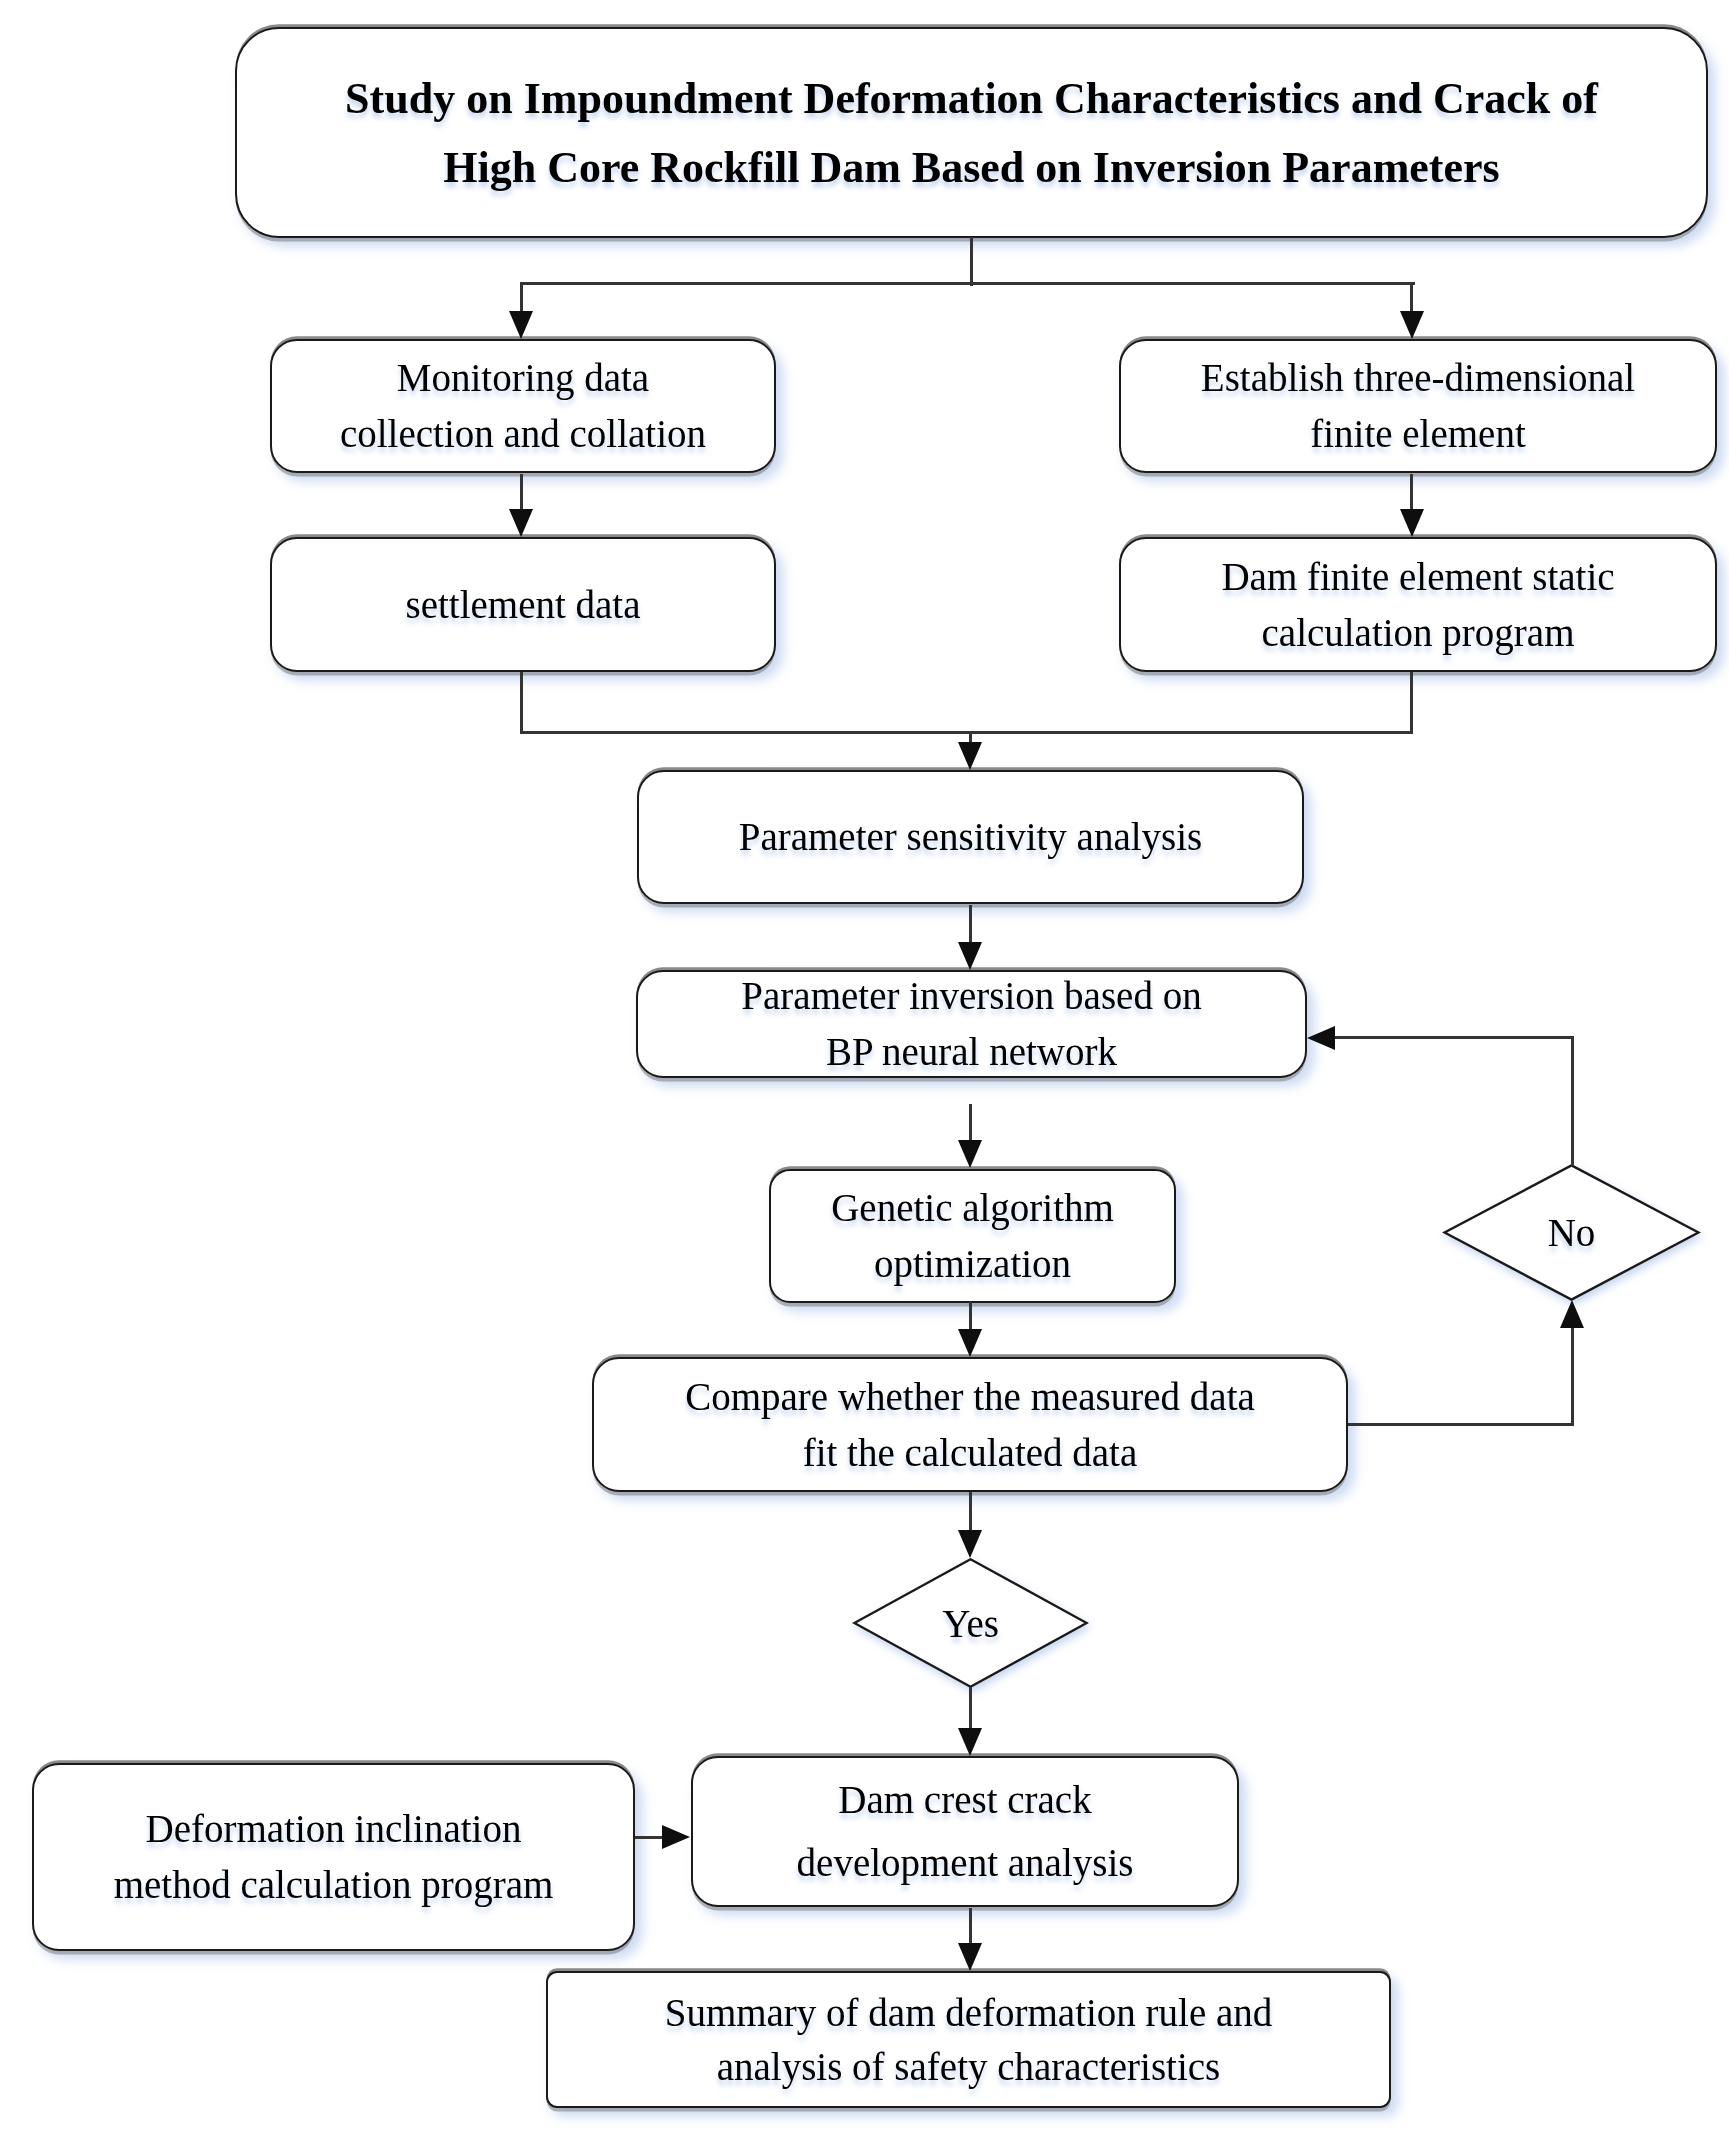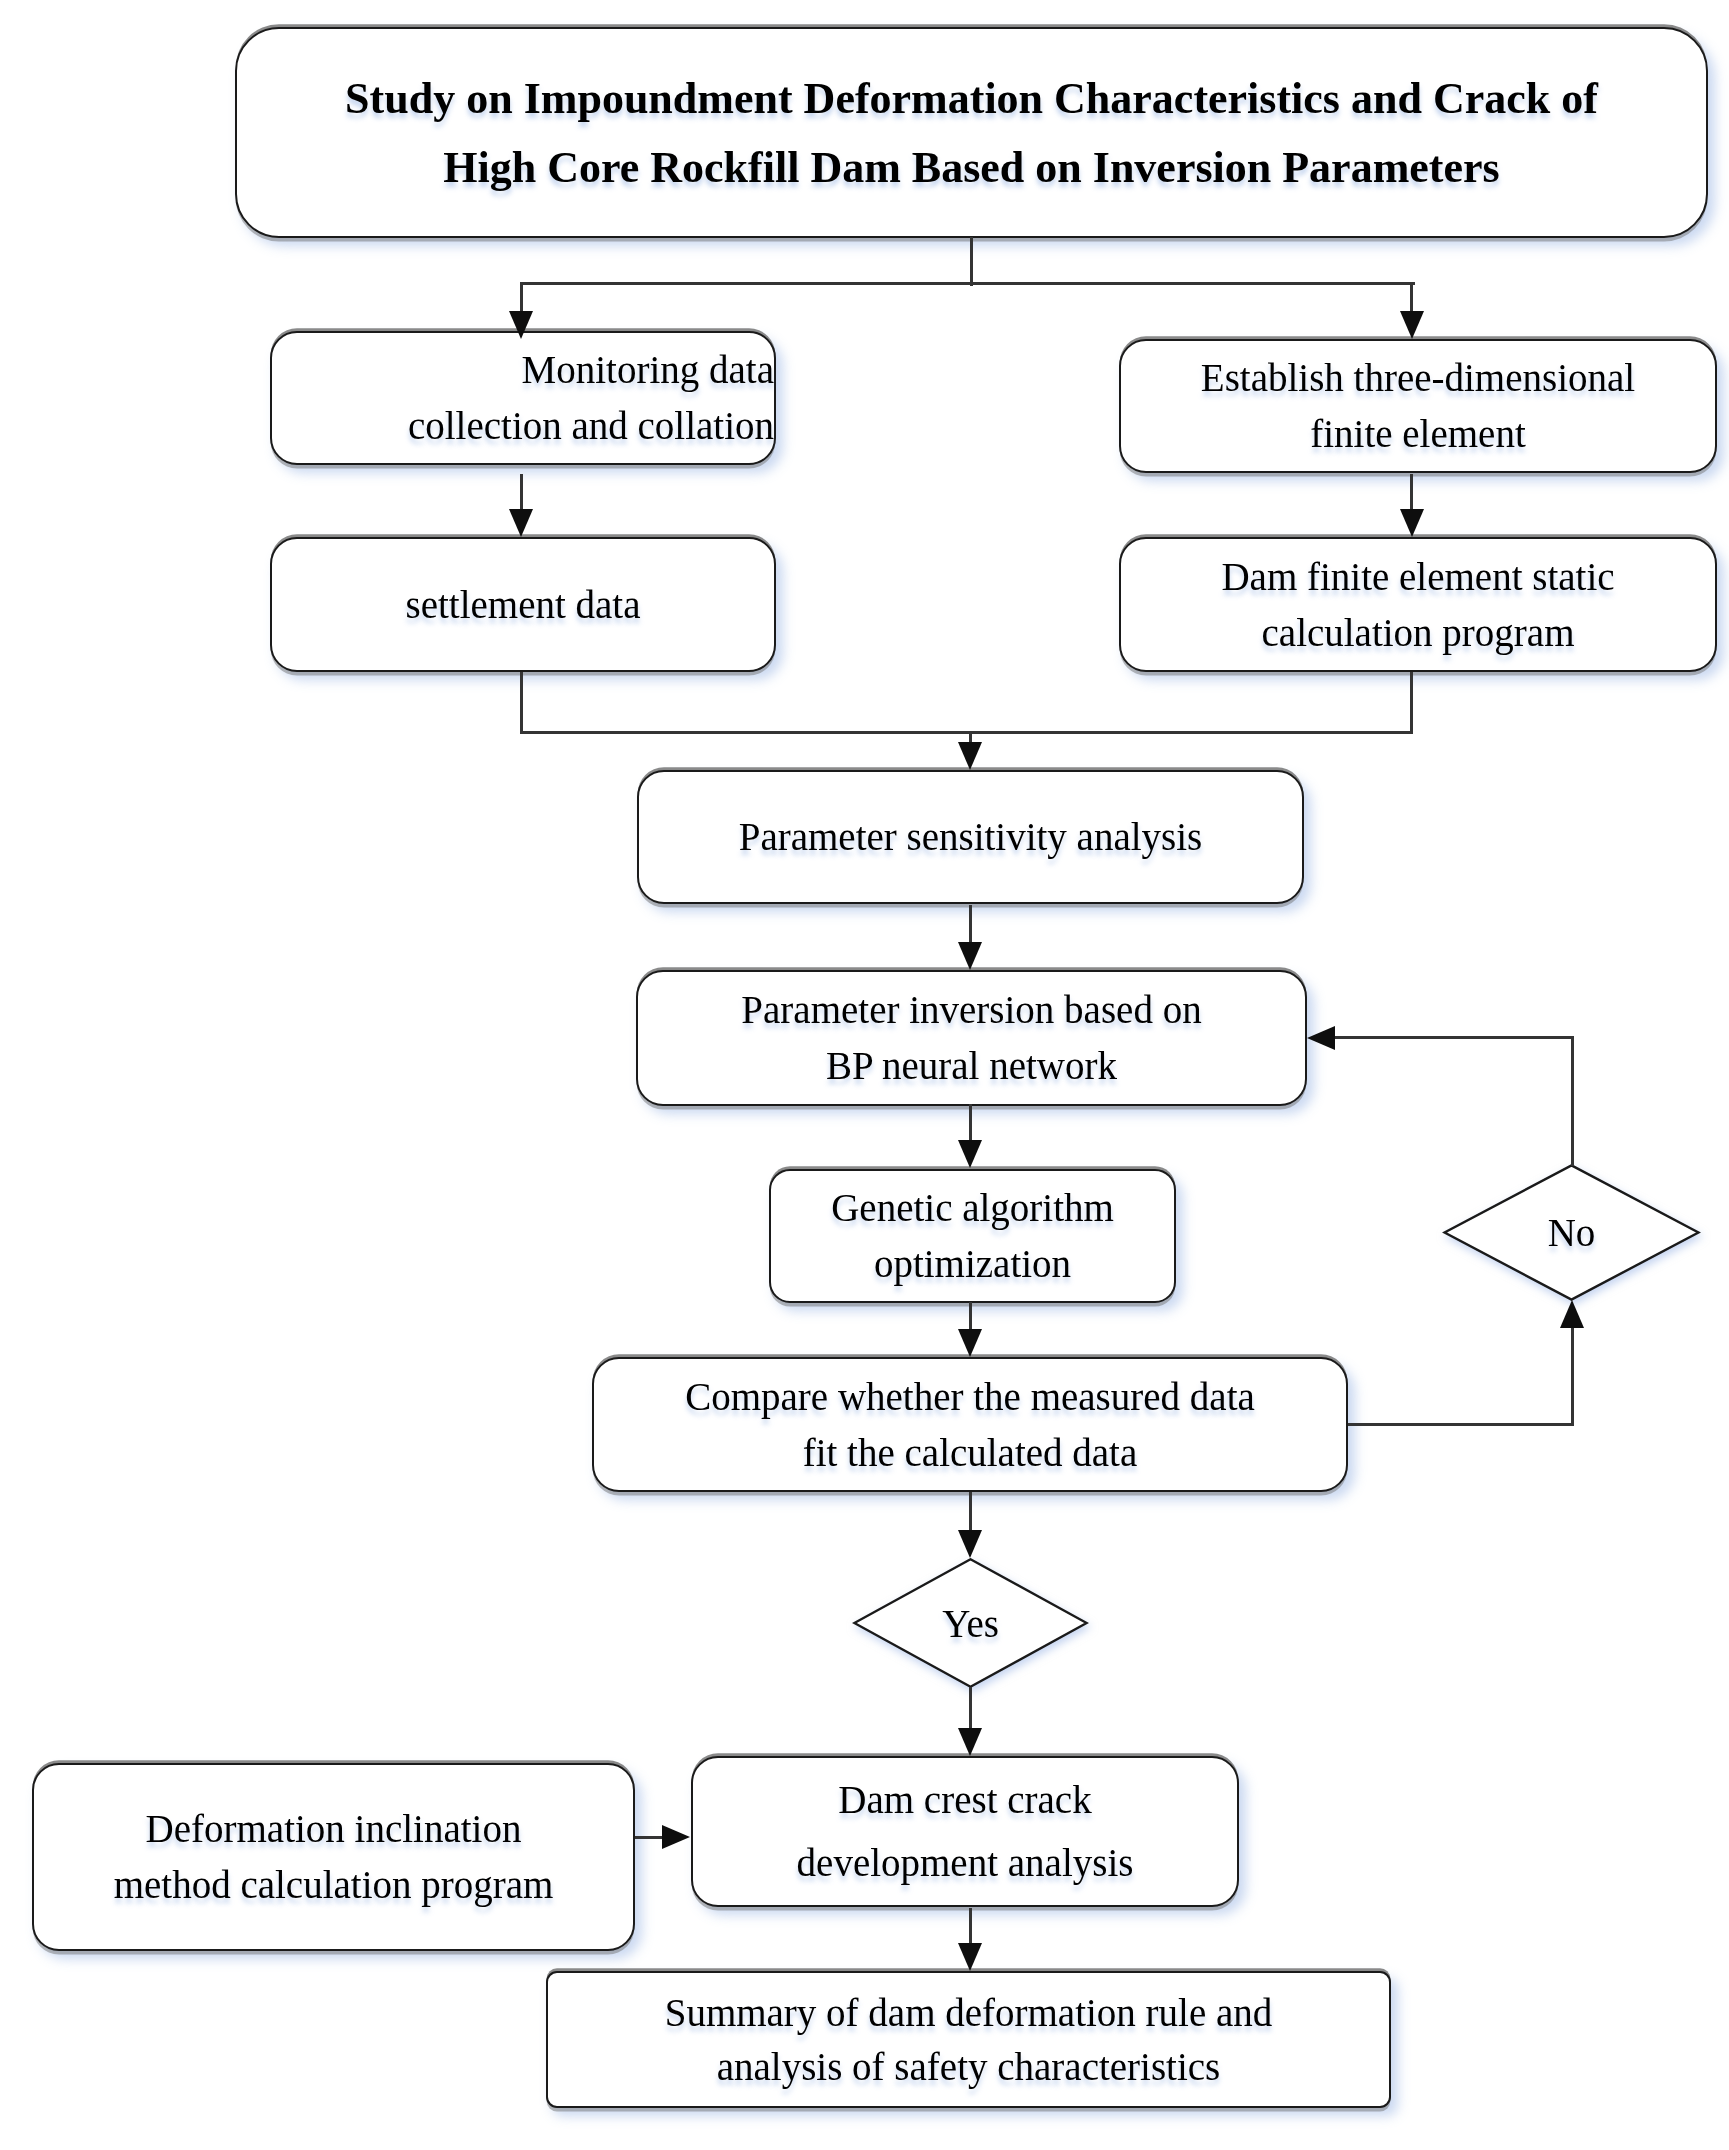--- a/index.html
+++ b/index.html
@@ -25,26 +25,26 @@
     text-align:center;
     font-size:39px;
     line-height:56px;
     box-shadow: 0 -3.5px 0 -0.7px rgba(118,118,118,0.85),
                 0 4.2px 0 -0.7px rgba(118,118,118,0.50),
                 6.3px 7.7px 11.3px rgba(140,170,225,0.45);
   }
   .node .ln { display:block; white-space:nowrap; text-shadow:0 5px 5px rgba(110,150,215,0.40); }
   .n-title   { left:235px;  top:27px;   width:1473px; height:211px; border-radius:44px;
                font-weight:bold; font-size:44px; line-height:69px; border-width:2.8px; }
-  .n-mon     { left:270px;  top:331px;  width:506px;  height:134px;align-items:flex-end; }
+  .n-mon     { left:270px;  top:339px;  width:506px;  height:134px; }
   .n-est     { left:1119px; top:339px;  width:598px;  height:134px; }
   .n-ana     { left:270px;  top:537px;  width:506px;  height:135px; }
   .n-dfe     { left:1119px; top:537px;  width:598px;  height:135px; }
   .n-psens   { left:637px;  top:770px; width:667px;  height:134px; }
-  .n-pinv    { left:636px;  top:970px; width:671px;  height:136px; }
+  .n-pinv    { left:636px;  top:970px; width:671px;  height:108px; }
   .n-gen     { left:769px; top:1169px; width:407px;  height:134px; border-radius:21px; }
   .n-cmp     { left:592px;  top:1357px; width:756px; height:135px; }
   .n-defm    { left:32px;   top:1763px; width:603px;  height:188px; }
   .n-dcrack  { left:691px;  top:1756px; width:548px;  height:151px;gap:7px; }
   .n-sum     { left:546px;  top:1971px; width:845px; height:137px; border-radius:11px; line-height:54px; }
   
   .diamond { position:absolute; filter:drop-shadow(2.8px 4.2px 4.2px rgba(140,170,225,0.5)); }
   .diamond svg { position:absolute; left:0; top:0; width:100%; height:100%; }
   .diamond .dlabel {
     position:absolute; left:0; top:0; width:100%; height:100%;

